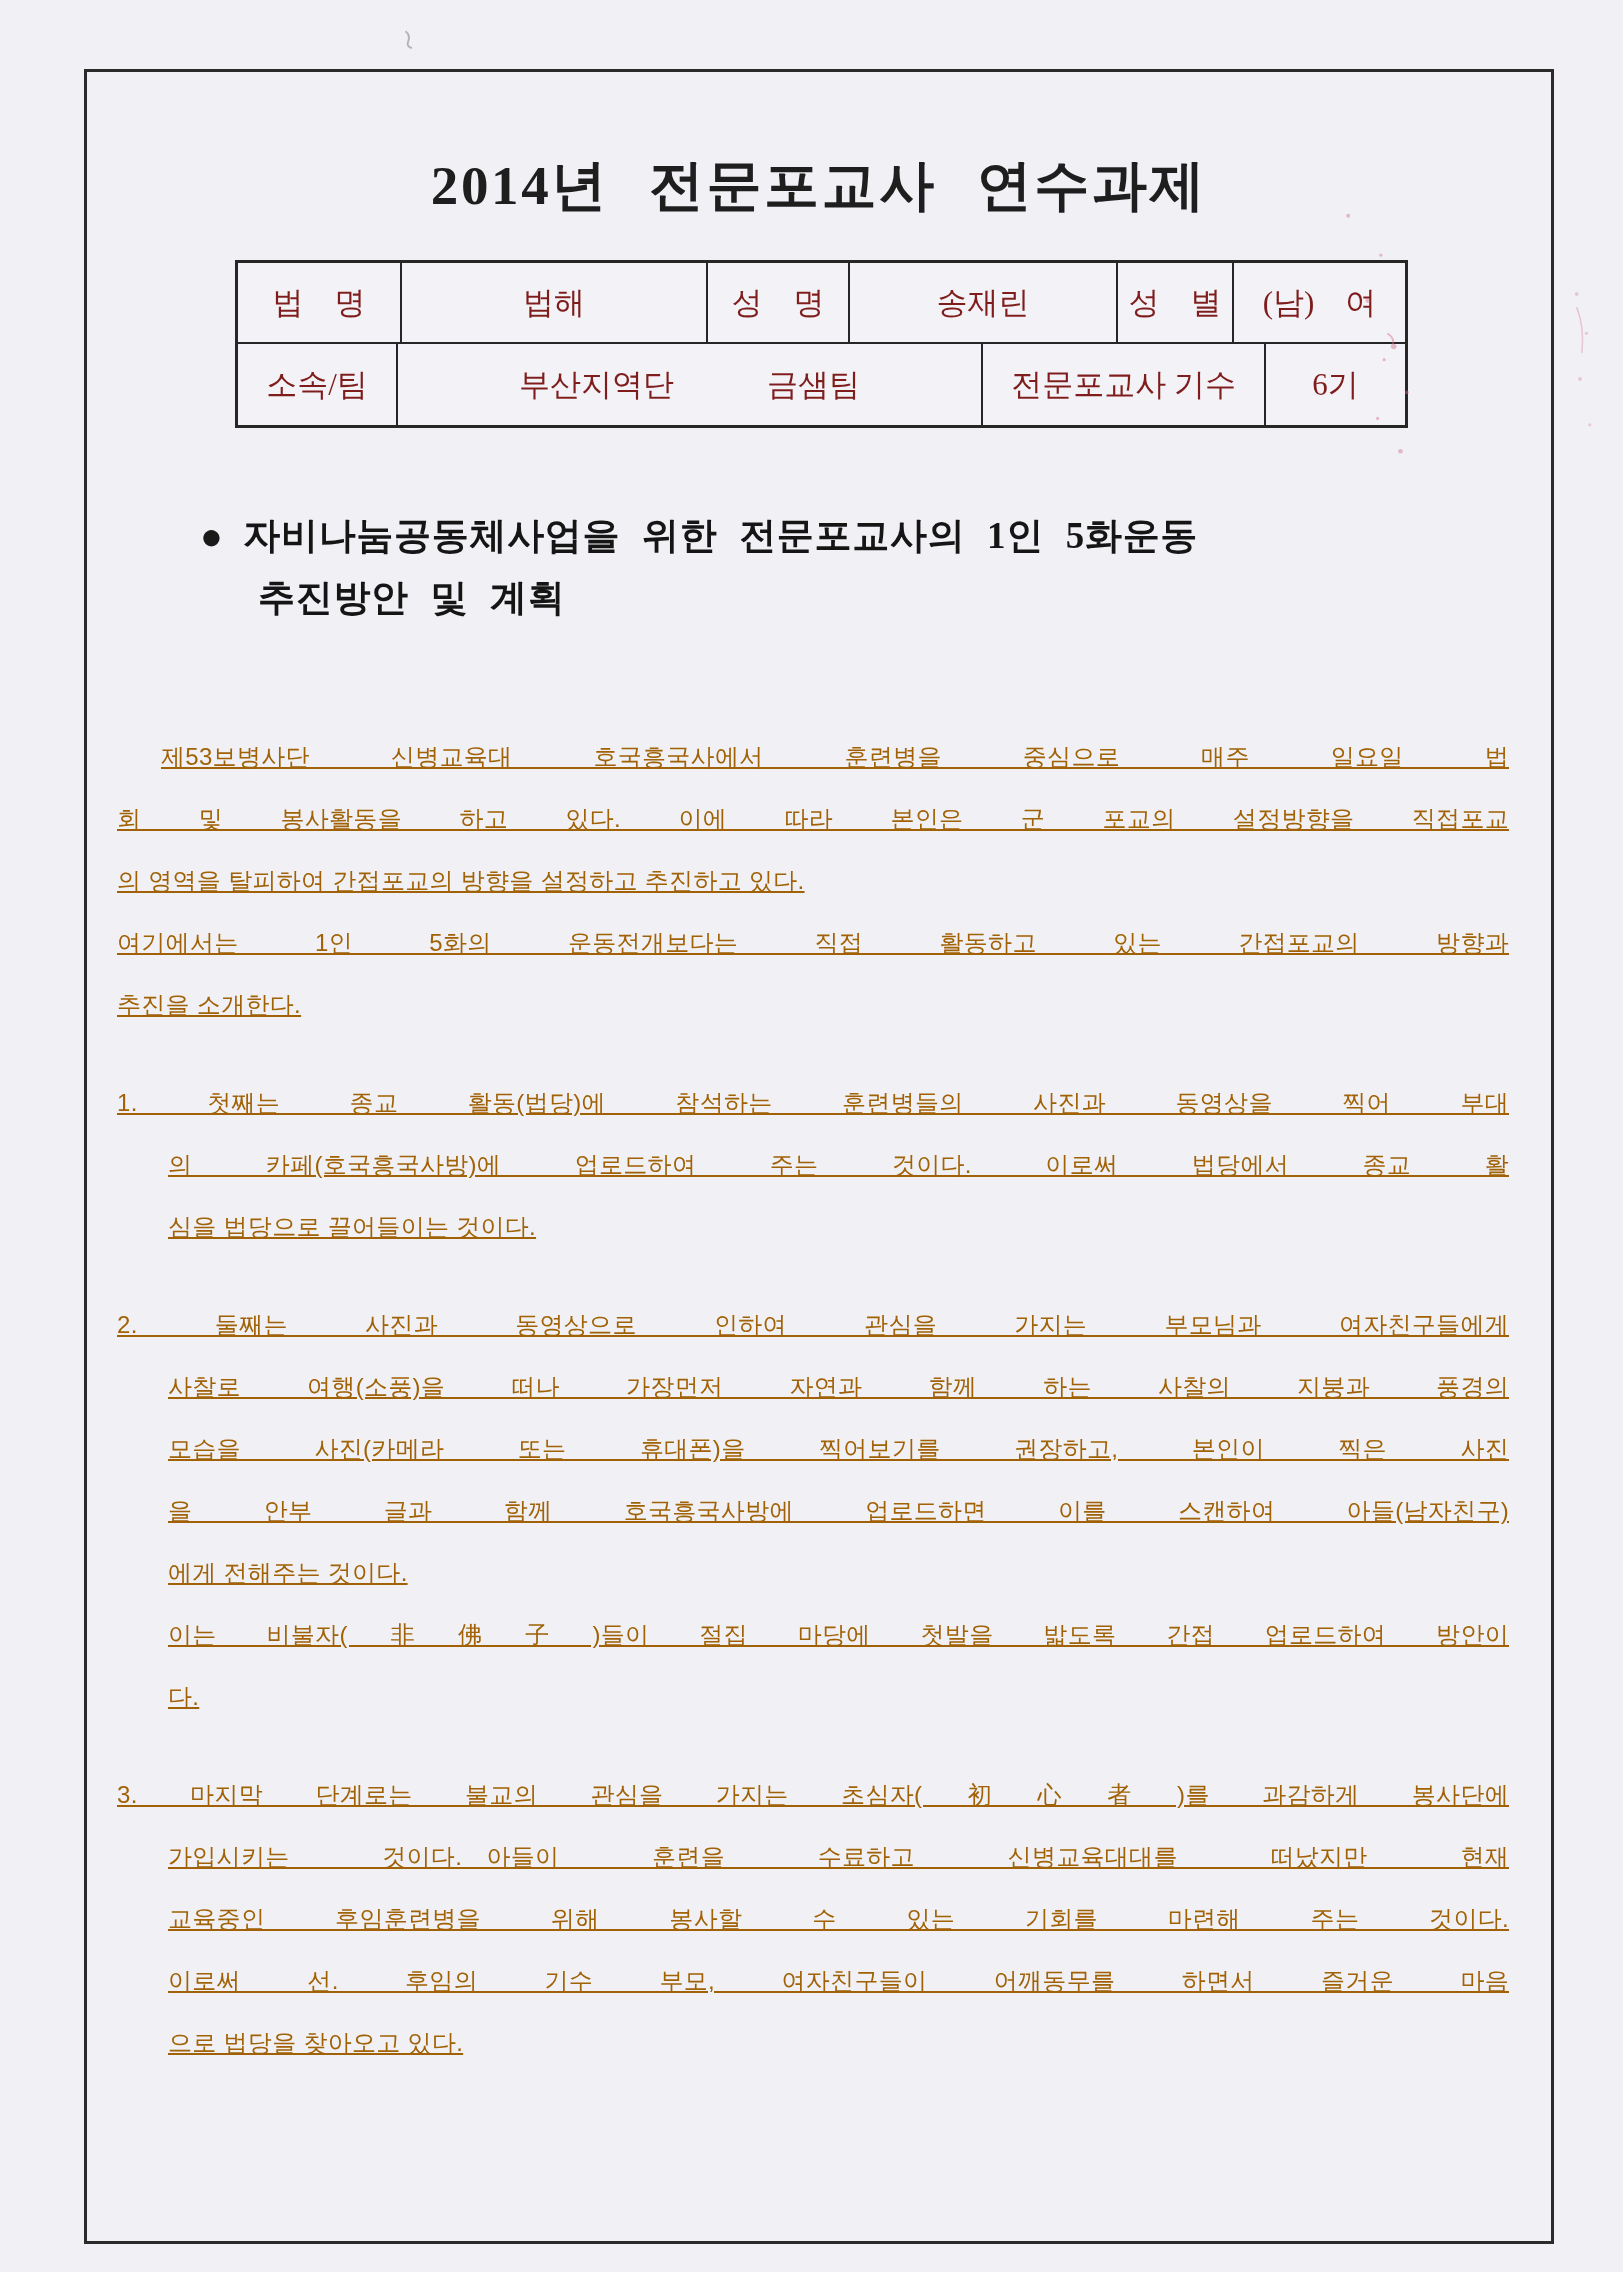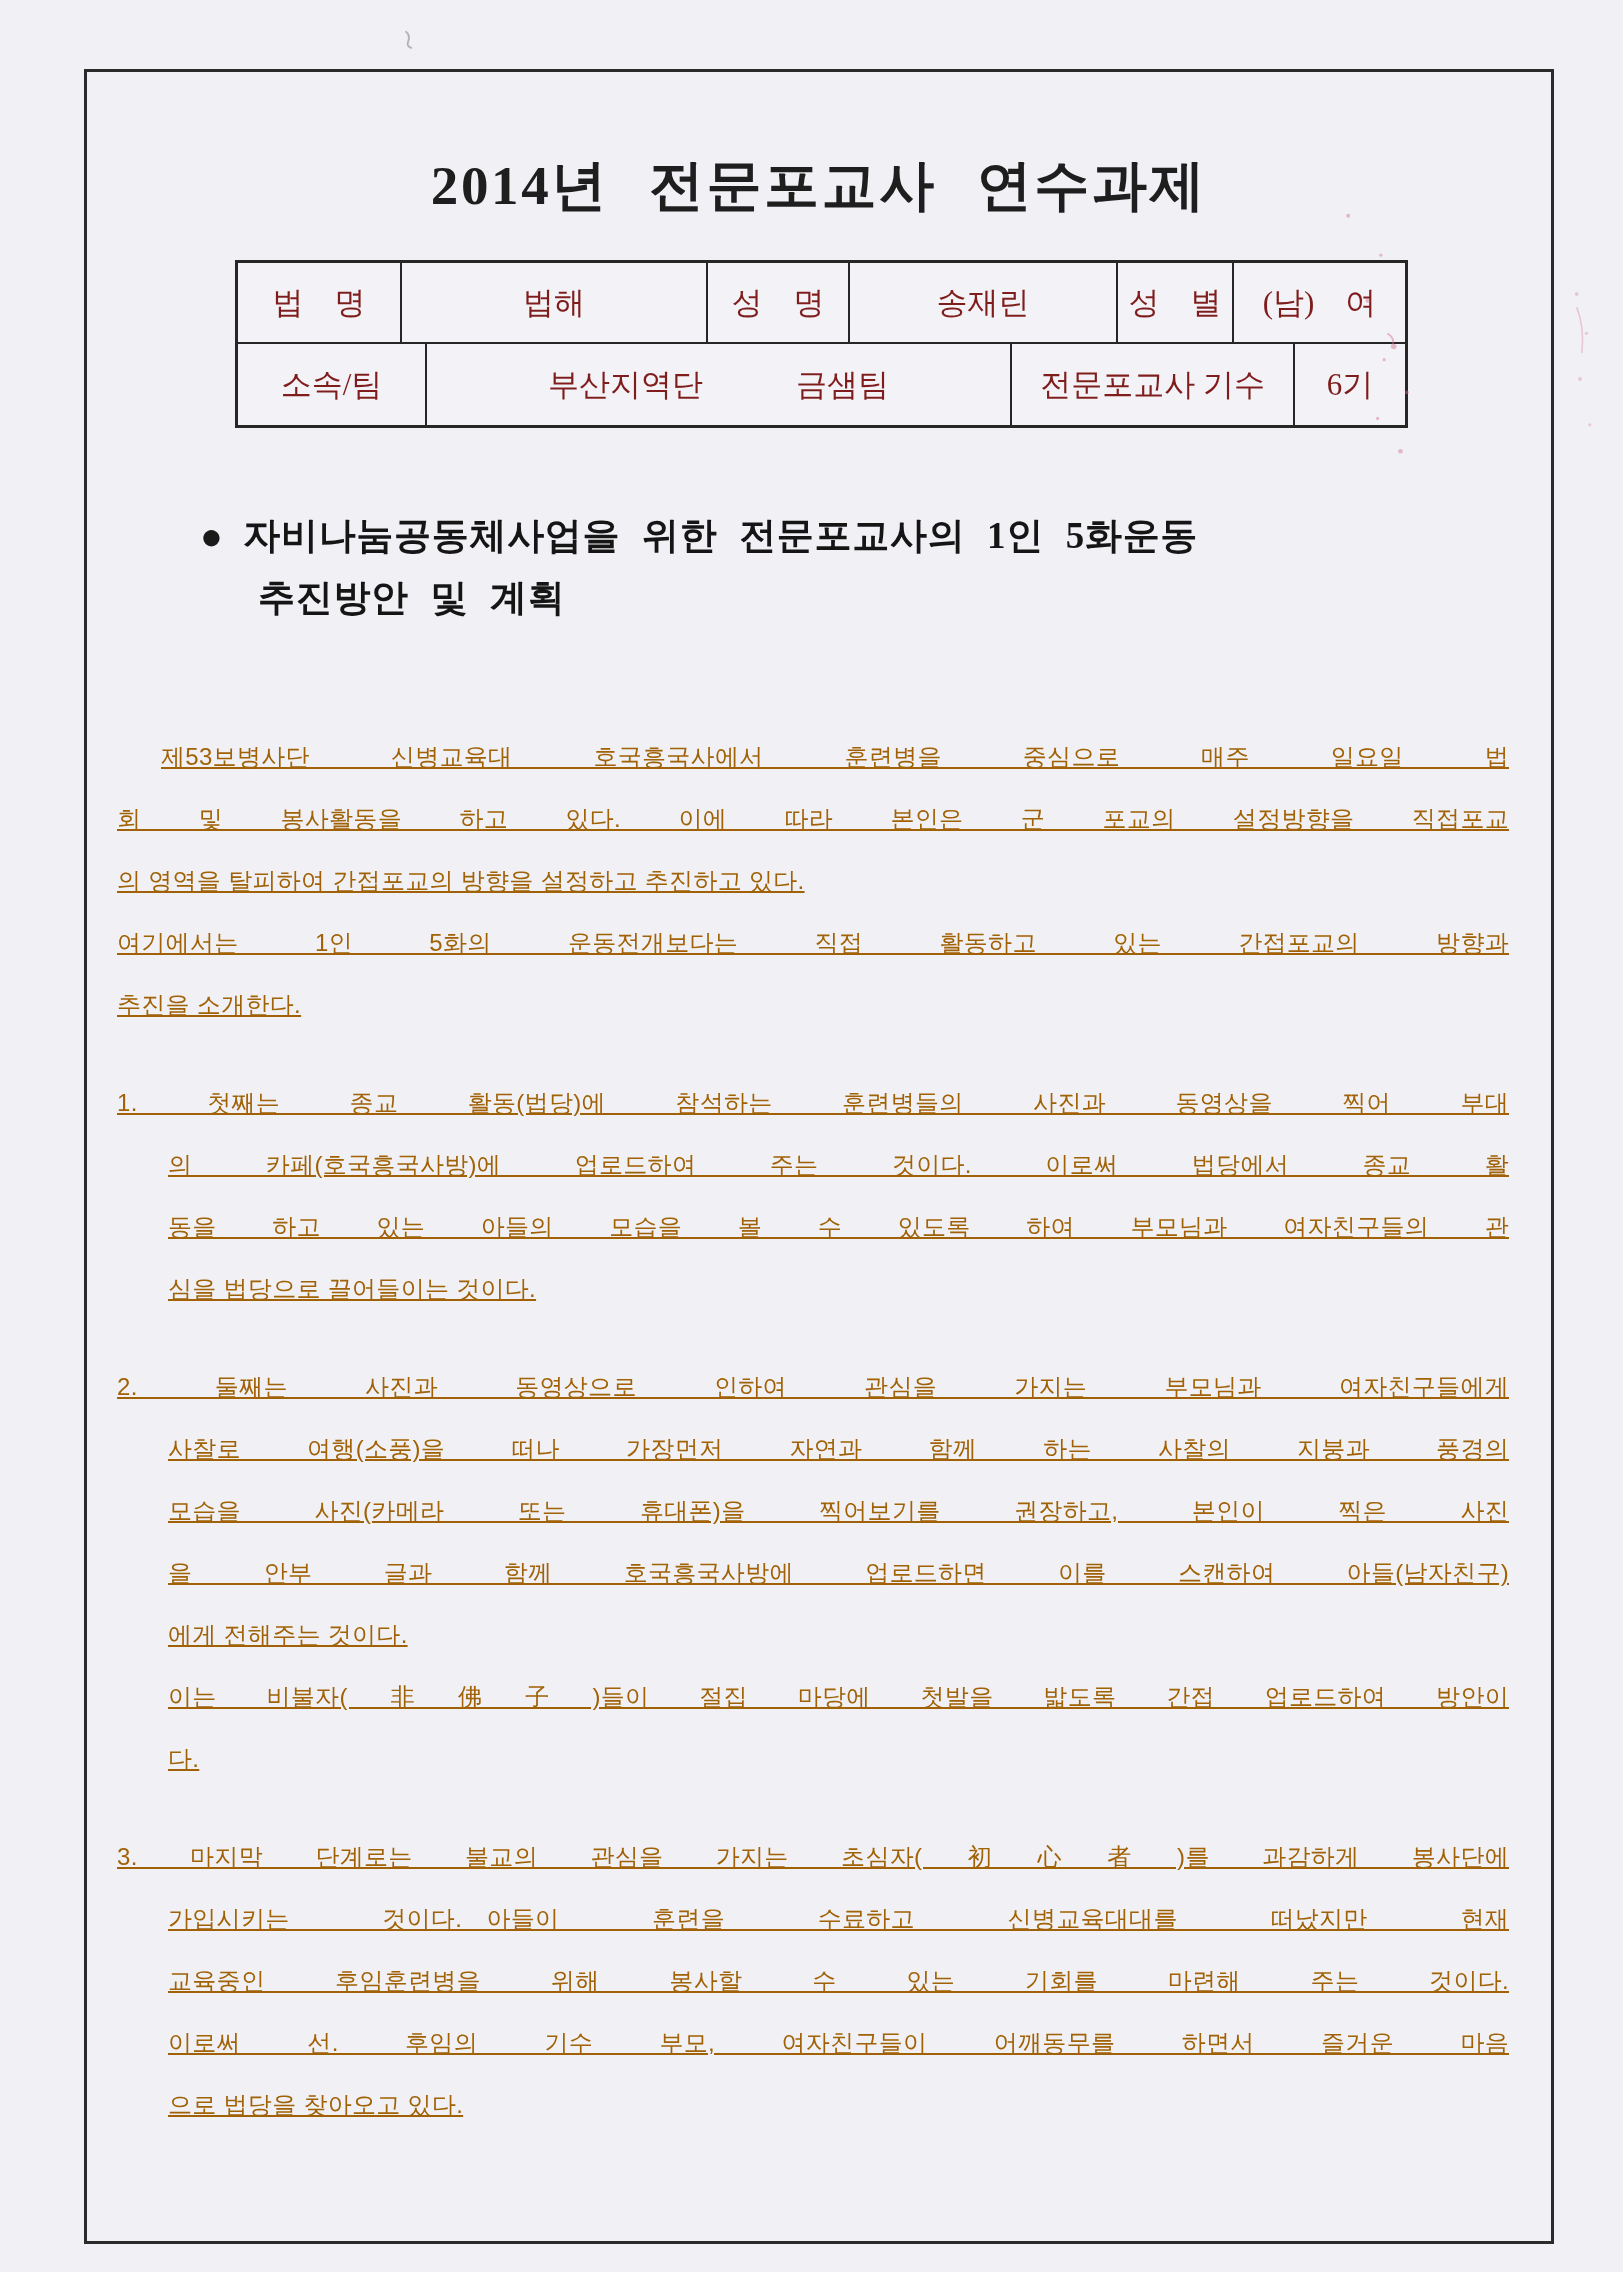--- a/index.html
+++ b/index.html
@@ -32,21 +32,21 @@
   .t-cell{
     box-sizing:border-box;height:81px;
     display:flex;align-items:center;justify-content:center;
     border-right:2.6px solid #262626;
     font-size:31px;color:#7f1d1d;white-space:pre;
     font-family:"Liberation Serif","DejaVu Serif",serif;
   }
   .t-cell:last-child{border-right:none;}
   .r1 .c0{width:164px;} .r1 .c1{width:306px;} .r1 .c2{width:142px;}
   .r1 .c3{width:268px;} .r1 .c4{width:116px;} .r1 .c5{flex:1;}
-  .r2 .c0{width:189px;} .r2 .c1{width:585px;} .r2 .c2{width:283px;text-align:center;} .r2 .c3{flex:1;}
+  .r2 .c0{width:160px;} .r2 .c1{width:585px;} .r2 .c2{width:283px;text-align:center;} .r2 .c3{flex:1;}
   
   .heading{
     margin:77px 39px 0 113px;
     font-size:37px;font-weight:bold;color:#151515;
     line-height:62px;letter-spacing:0.7px;word-spacing:11.8px;
     font-family:"Liberation Serif","DejaVu Serif",serif;
   }
   .heading .h-row{display:flex;align-items:flex-start;}
   .bullet{font-size:38px;margin-right:19.6px;line-height:62px;color:#1a1a1a;}
   .heading .h-line2{padding-left:58px;}
@@ -107,21 +107,20 @@
         <div class="line full first">제53보병사단 신병교육대 호국흥국사에서 훈련병을 중심으로 매주 일요일 법</div>
         <div class="line full">회 및 봉사활동을 하고 있다. 이에 따라 본인은 군 포교의 설정방향을 직접포교</div>
         <div class="line end">의 영역을 탈피하여 간접포교의 방향을 설정하고 추진하고 있다.</div>
         <div class="line full">여기에서는 1인 5화의 운동전개보다는 직접 활동하고 있는 간접포교의 방향과</div>
         <div class="line end">추진을 소개한다.</div>
       </div>
 
       <div class="para">
         <div class="line full">1. 첫째는 종교 활동(법당)에 참석하는 훈련병들의 사진과 동영상을 찍어 부대</div>
         <div class="line full cont">의 카페(호국흥국사방)에 업로드하여 주는 것이다. 이로써 법당에서 종교 활</div>
-        <div class="line full cont">동을 하고 있는 아들의 모습을 볼 수 있도록 하여 부모님과 여자친구들의 관</div>
         <div class="line end cont">심을 법당으로 끌어들이는 것이다.</div>
       </div>
 
       <div class="para">
         <div class="line full">2. 둘째는 사진과 동영상으로 인하여 관심을 가지는 부모님과 여자친구들에게</div>
         <div class="line full cont">사찰로 여행(소풍)을 떠나 가장먼저 자연과 함께 하는 사찰의 지붕과 풍경의</div>
         <div class="line full cont">모습을 사진(카메라 또는 휴대폰)을 찍어보기를 권장하고, 본인이 찍은 사진</div>
         <div class="line full cont">을 안부 글과 함께 호국흥국사방에 업로드하면 이를 스캔하여 아들(남자친구)</div>
         <div class="line end cont">에게 전해주는 것이다.</div>
         <div class="line full cont">이는 비불자(非佛子)들이 절집 마당에 첫발을 밟도록 간접 업로드하여 방안이</div>

